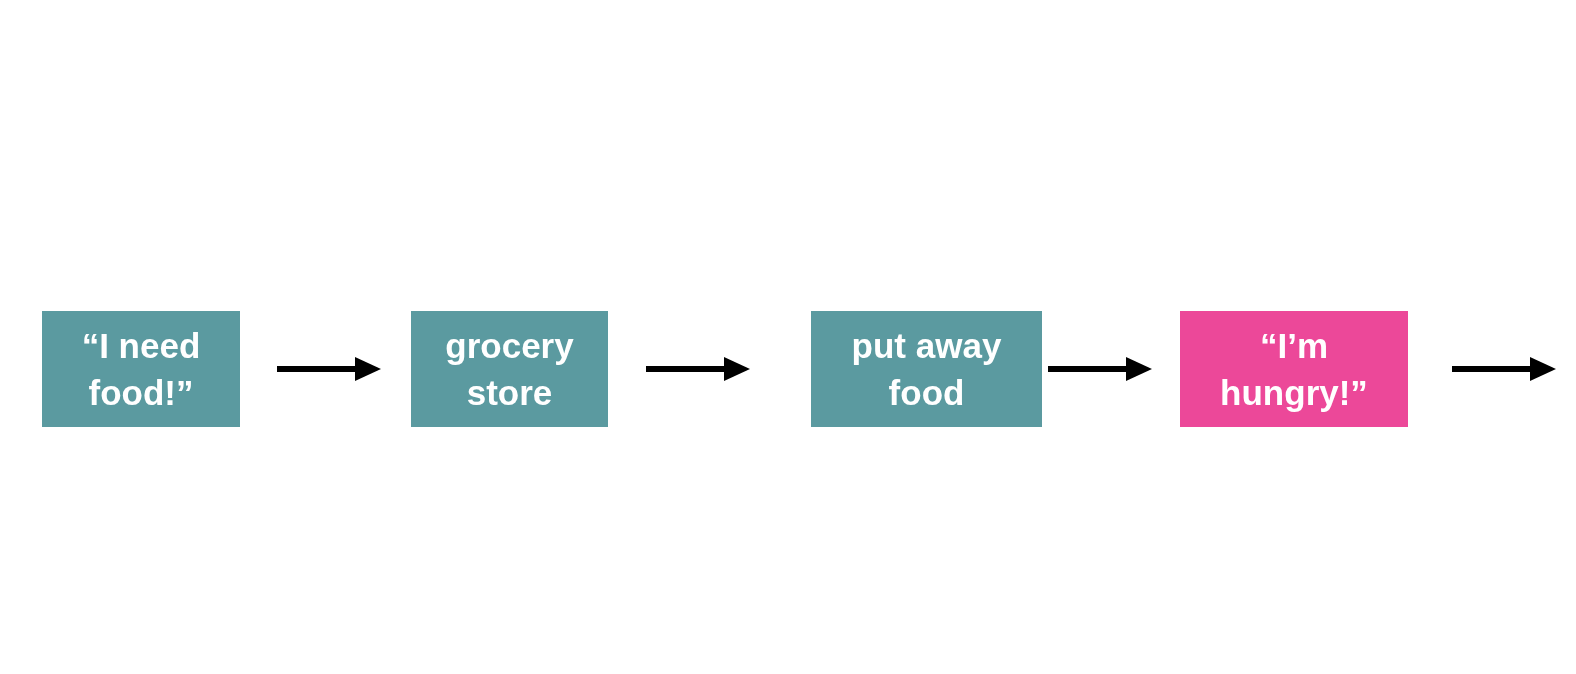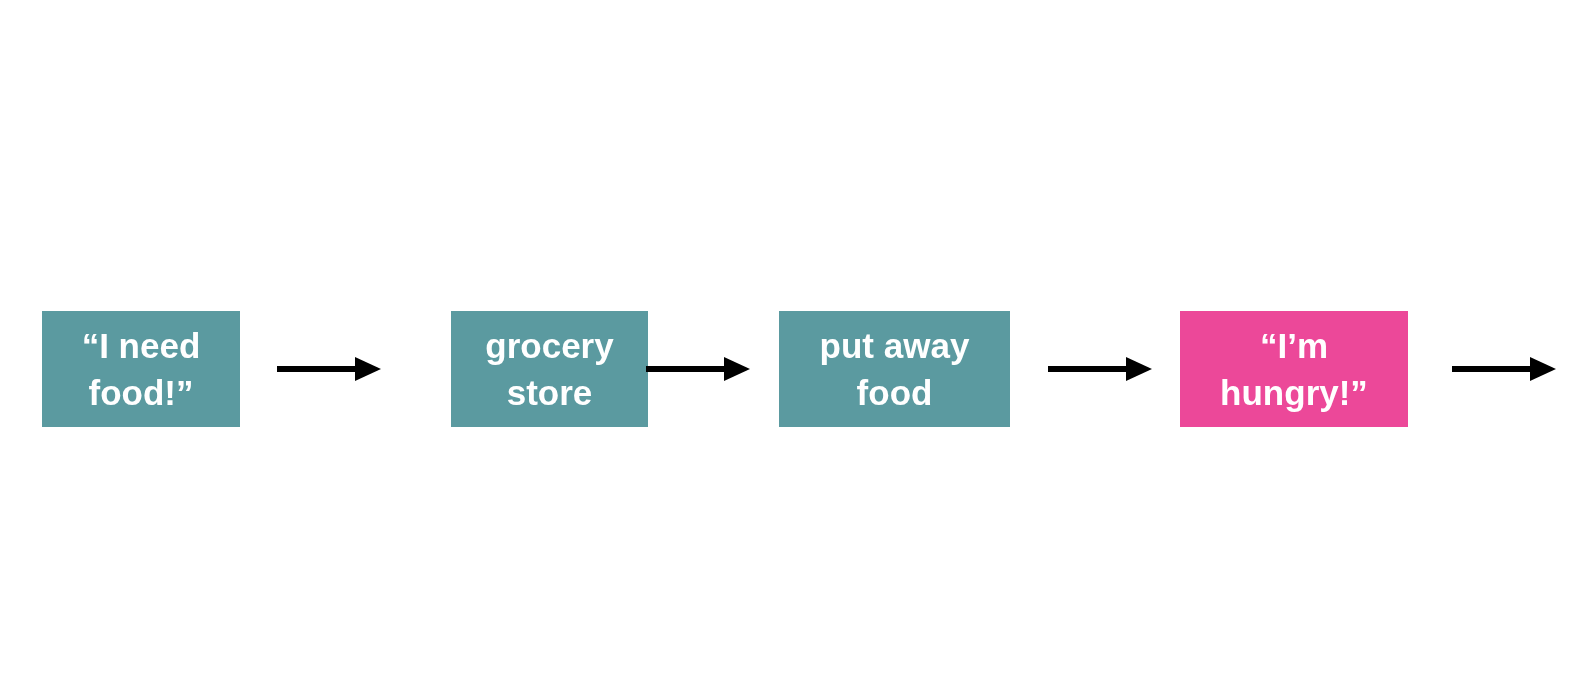--- a/index.html
+++ b/index.html
@@ -25,22 +25,22 @@
     align-items: center;
     justify-content: center;
     text-align: center;
     font-weight: 700;
     font-size: 35px;
     line-height: 47px;
     white-space: pre-line;
     user-select: none;
   }
   .node-1 { left: 42px;   width: 198px; }
-  .node-2 { left: 411px;  width: 197px; margin-left: 40px; }
-  .node-3 { left: 779px;  width: 231px; }
+  .node-2 { left: 411px;  width: 197px; }
+  .node-3 { left: 811px;  width: 231px; }
   .node-4 { left: 1180px; width: 228px; }
   .arrow {
     position: absolute;
     top: 353px;
     width: 104px;
     height: 32px;
     display: block;
   }
   .arrow-1 { left: 277px;  }
   .arrow-2 { left: 646px;  }

